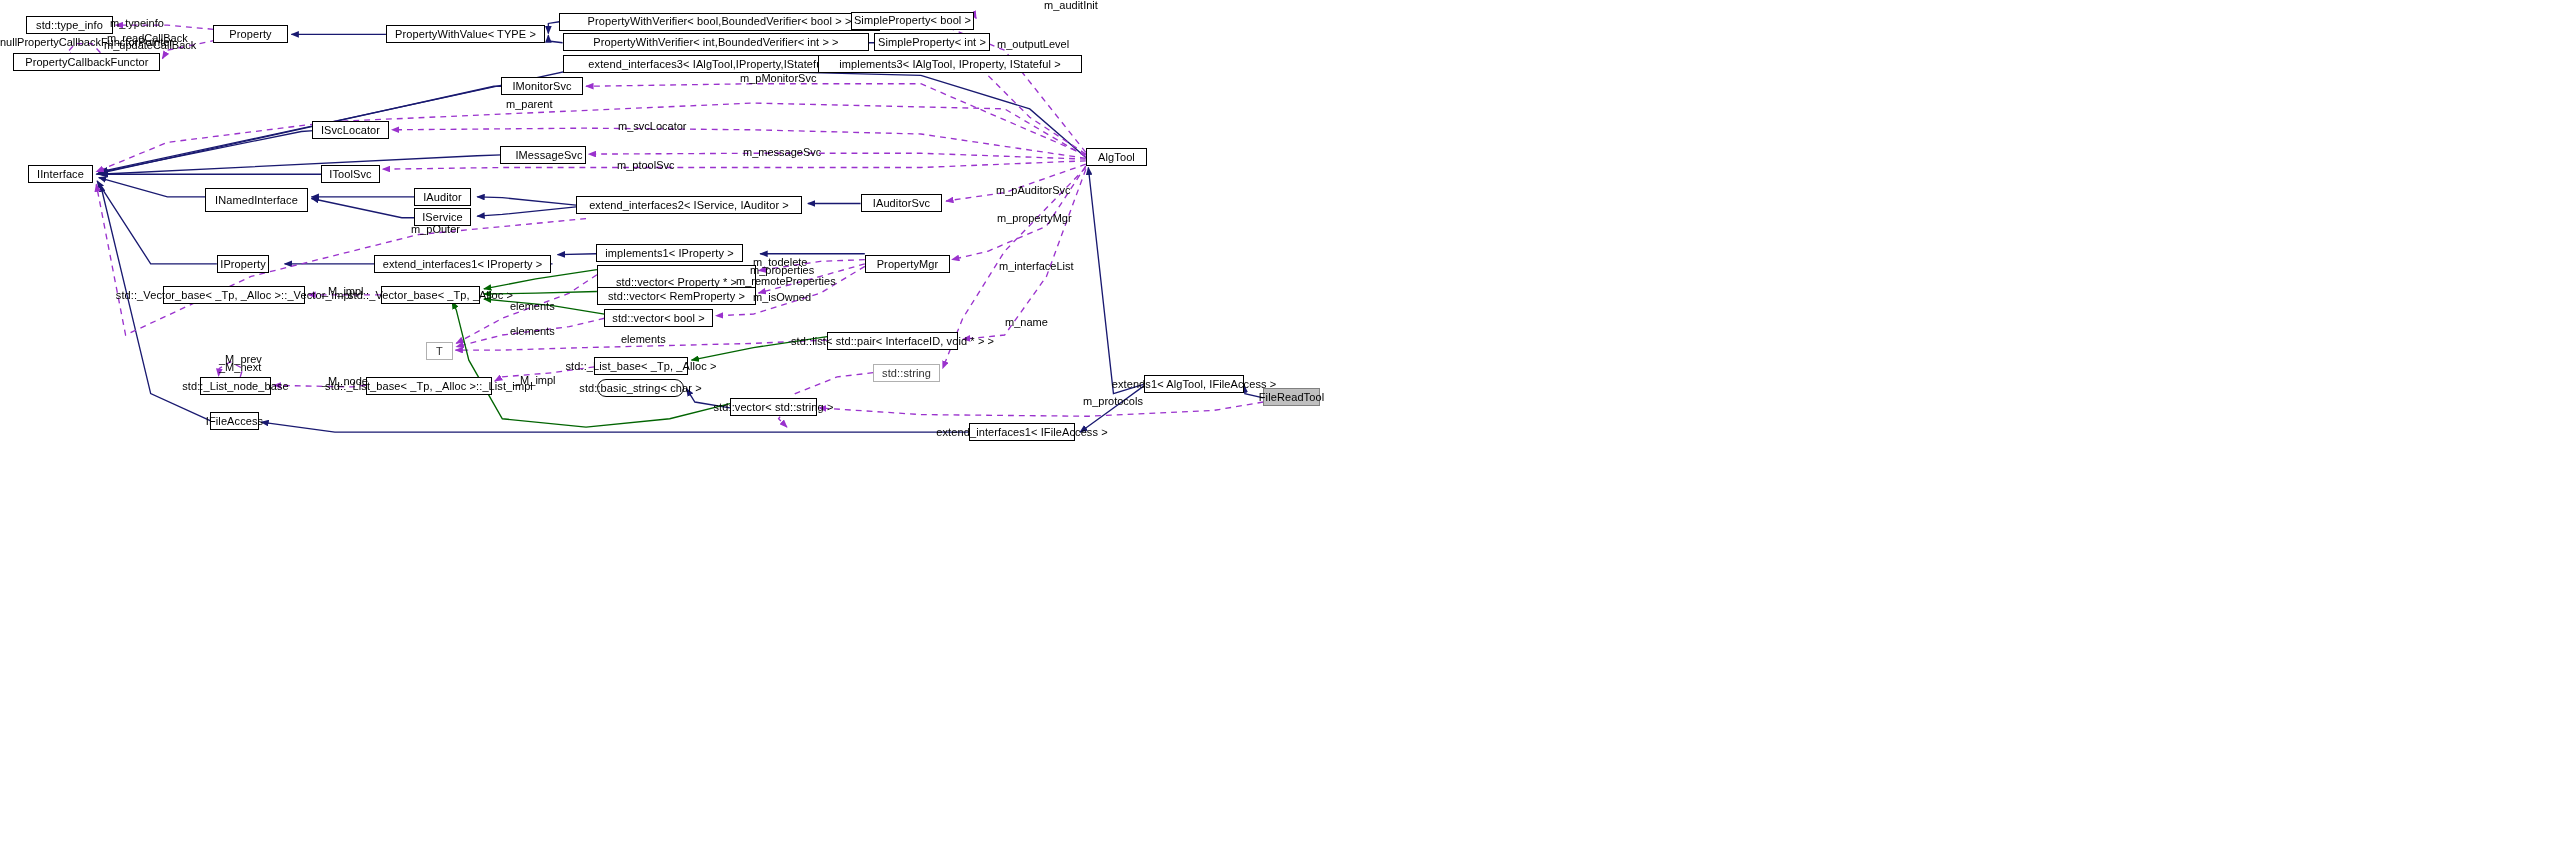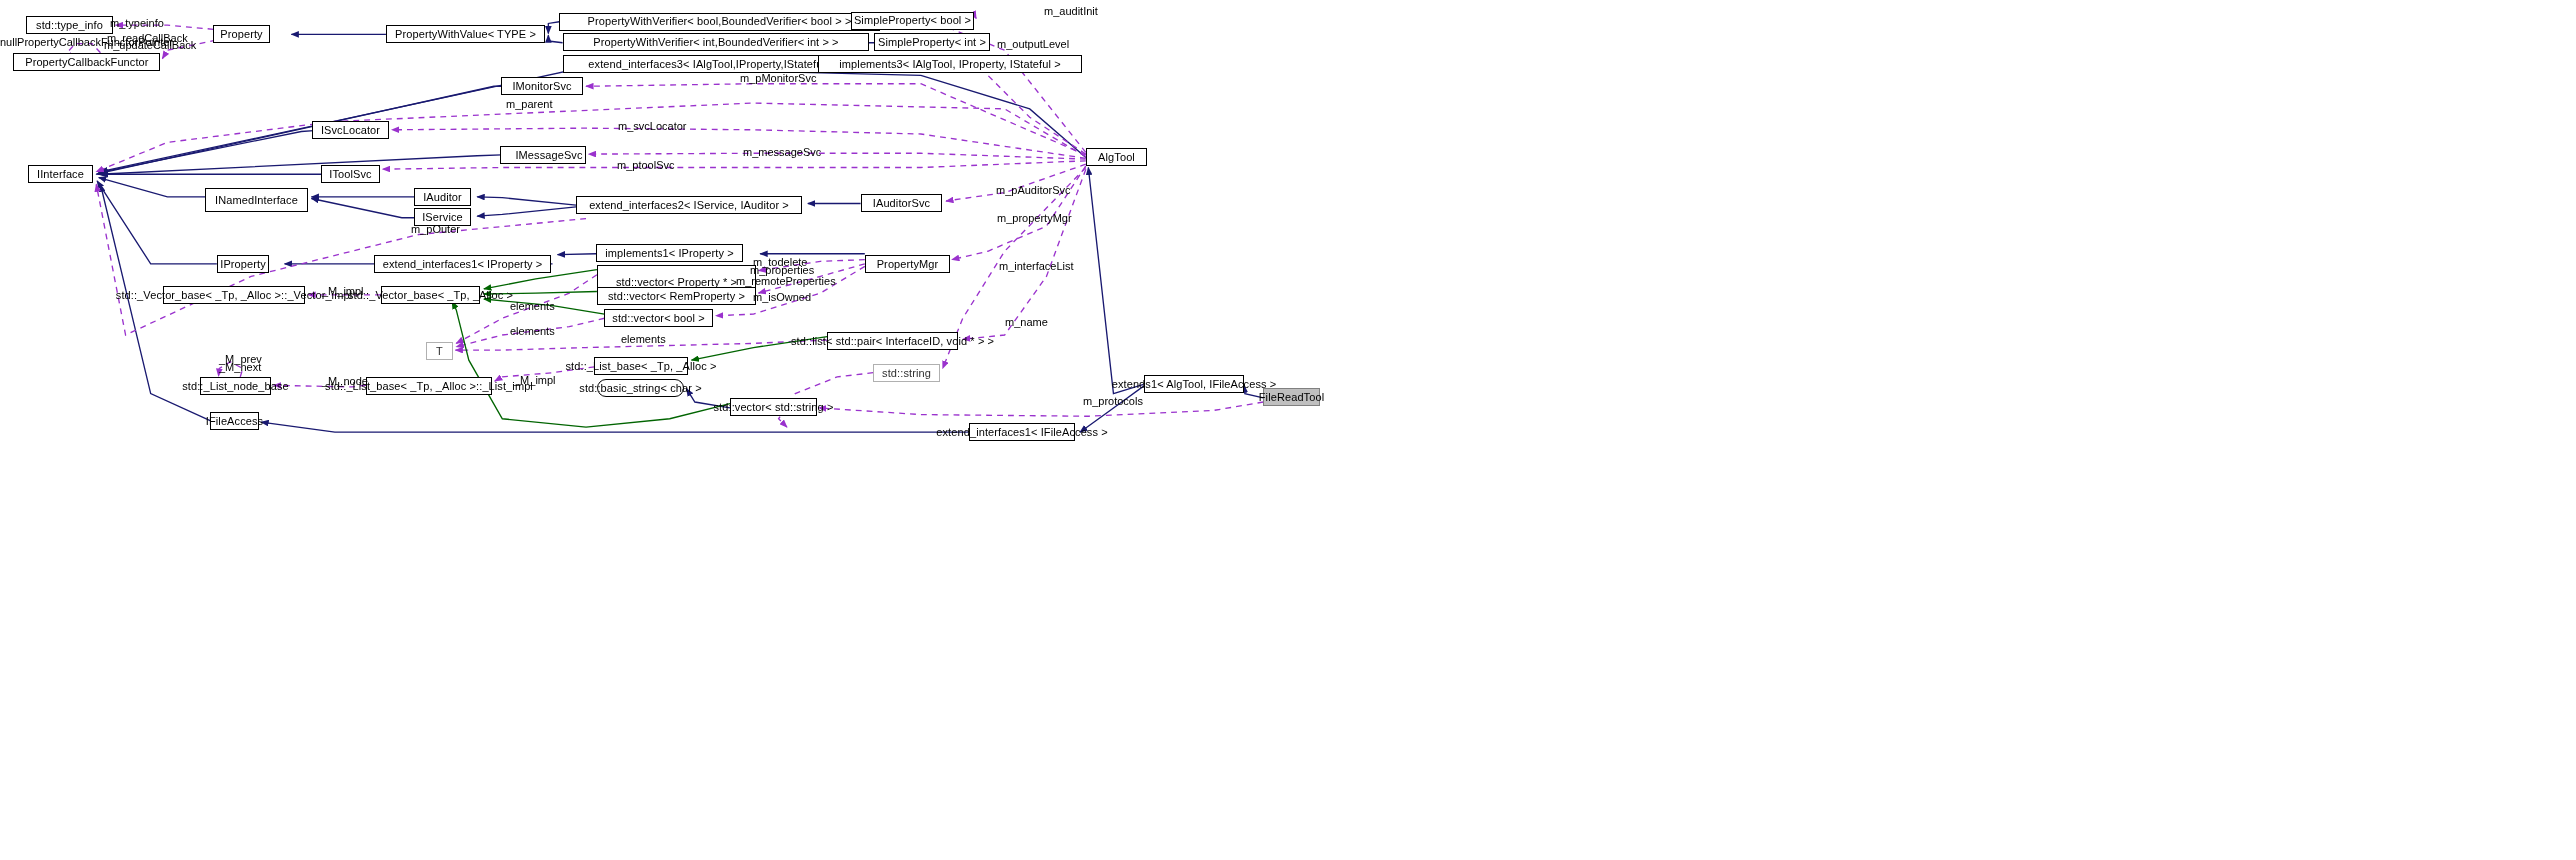--- a/index.html
+++ b/index.html
@@ -120,21 +120,21 @@
       <path d="M988,402 L900,415 L826,430"></path>
       <path d="M872,482 L800,500 L700,510 L600,500 L560,430 L545,370 L540,360"></path>
       <path d="M509,419 L520,418"></path>
     </g>
   </svg>
 
   <div id="nodes-layer">
       <div class="node" style="left: 26px; top: 16px; width: 87px; height: 18.4px;">
         <span>std::type_info</span>
       </div>
-      <div class="node" style="left: 213px; top: 25px; width: 57px; height: 18.4px;">
+      <div class="node" style="left: 213px; top: 25px; width: 75px; height: 18.4px;">
         <span>Property</span>
       </div>
       <div class="node" style="left: 13.4px; top: 53px; width: 147px; height: 18.4px;">
         <span>PropertyCallbackFunctor</span>
       </div>
       <div class="node" style="left: 386px; top: 25px; width: 159px; height: 18.4px;">
         <span>PropertyWithValue&lt; TYPE &gt;</span>
       </div>
       <div class="node" style="left: 559px; top: 12.6px; width: 321px; height: 18.4px; justify-content: center;">
         <span>PropertyWithVerifier&lt; bool,BoundedVerifier&lt; bool &gt; &gt;</span>
@@ -246,21 +246,21 @@
       </div>
       <div class="node" style="left: 210px; top: 412px; width: 49px; height: 18.4px;">
         <span>IFileAccess</span>
       </div>
       <div class="node" style="left: 969px; top: 423px; width: 106px; height: 18.4px;">
         <span>extend_interfaces1&lt; IFileAccess &gt;</span>
       </div>
     </div>
   <div id="labels-layer">
       <div class="edge-label" style="left: 110px; top: 17.6px;">m_typeinfo</div>
-      <div class="edge-label" style="left: 1001px; top: 6px; padding-left: 43px;">m_auditInit</div>
+      <div class="edge-label" style="left: 1001px; top: 0px; padding-left: 43px;">m_auditInit</div>
       <div class="edge-label" style="left: 107px; top: 33px;">m_readCallBack</div>
       <div class="edge-label" style="left: 104px; top: 40px;">m_updateCallBack</div>
       <div class="edge-label" style="left: 0px; top: 37px;">nullPropertyCallbackFunctorPointer</div>
       <div class="edge-label" style="left: 997px; top: 39px;">m_outputLevel</div>
       <div class="edge-label" style="left: 740px; top: 73px;">m_pMonitorSvc</div>
       <div class="edge-label" style="left: 506px; top: 99px;">m_parent</div>
       <div class="edge-label" style="left: 618px; top: 121px;">m_svcLocator</div>
       <div class="edge-label" style="left: 743px; top: 147px;">m_messageSvc</div>
       <div class="edge-label" style="left: 617px; top: 160px;">m_ptoolSvc</div>
       <div class="edge-label" style="left: 996px; top: 185px;">m_pAuditorSvc</div>

